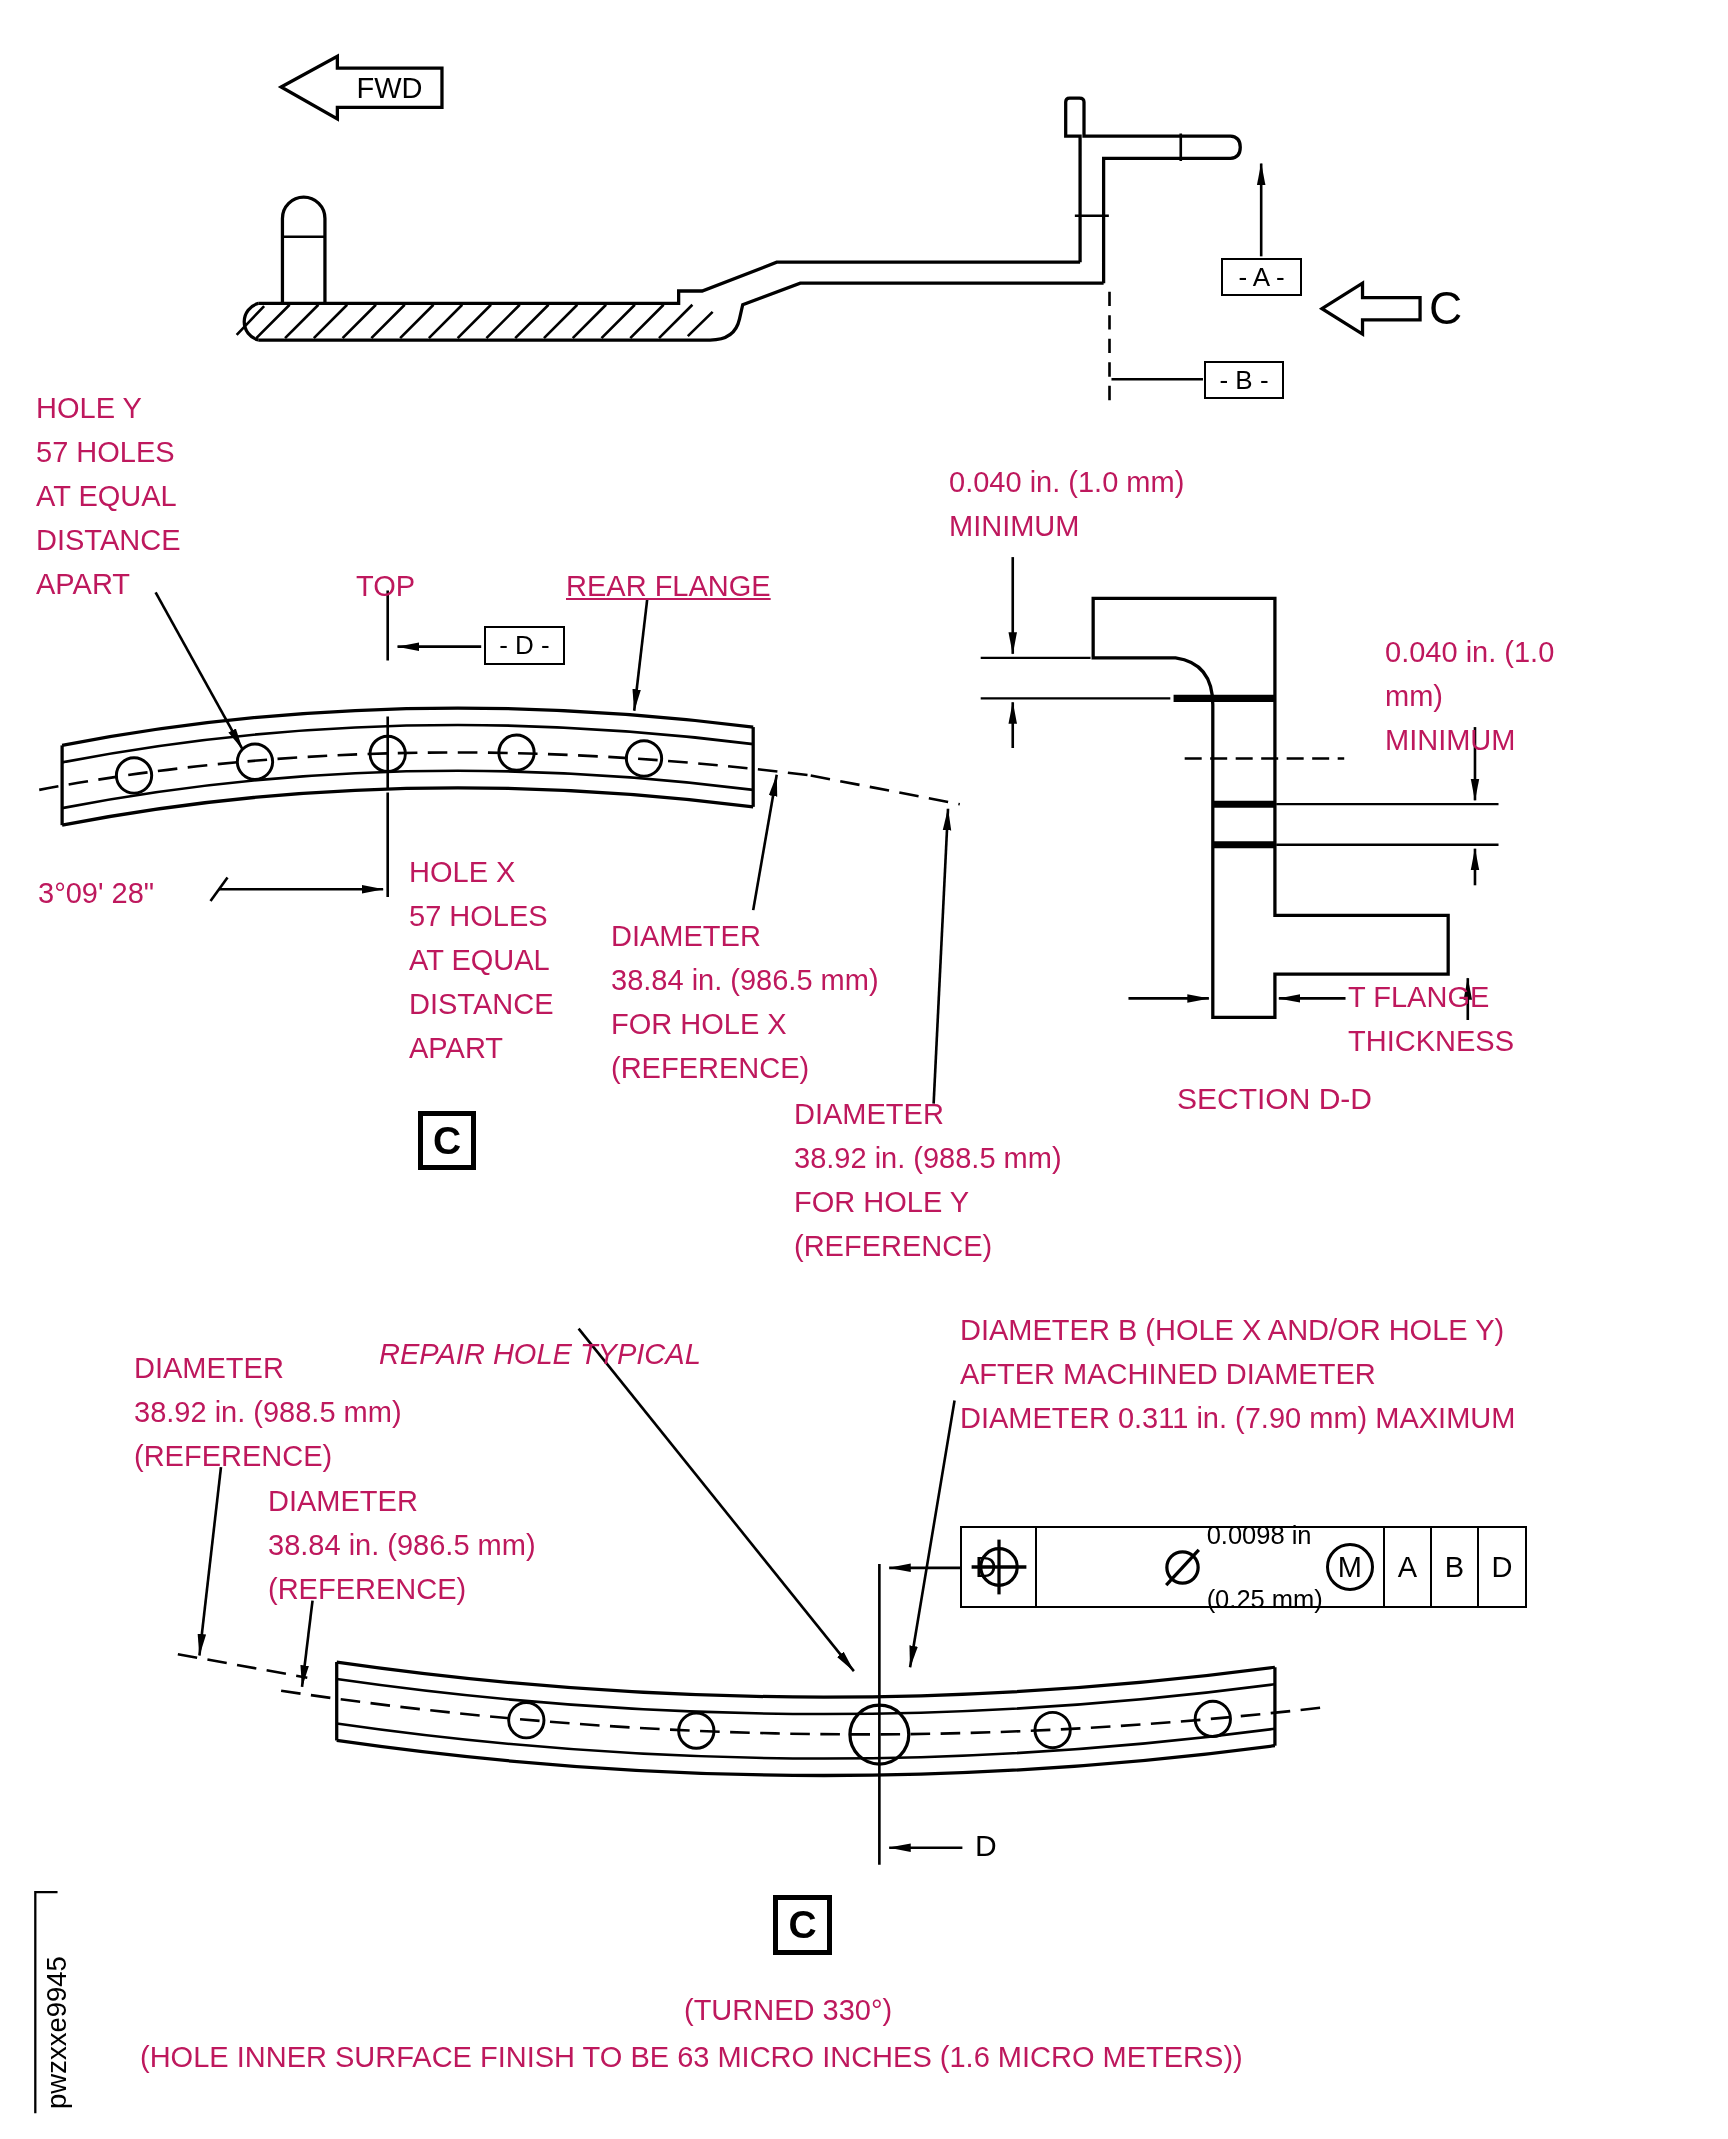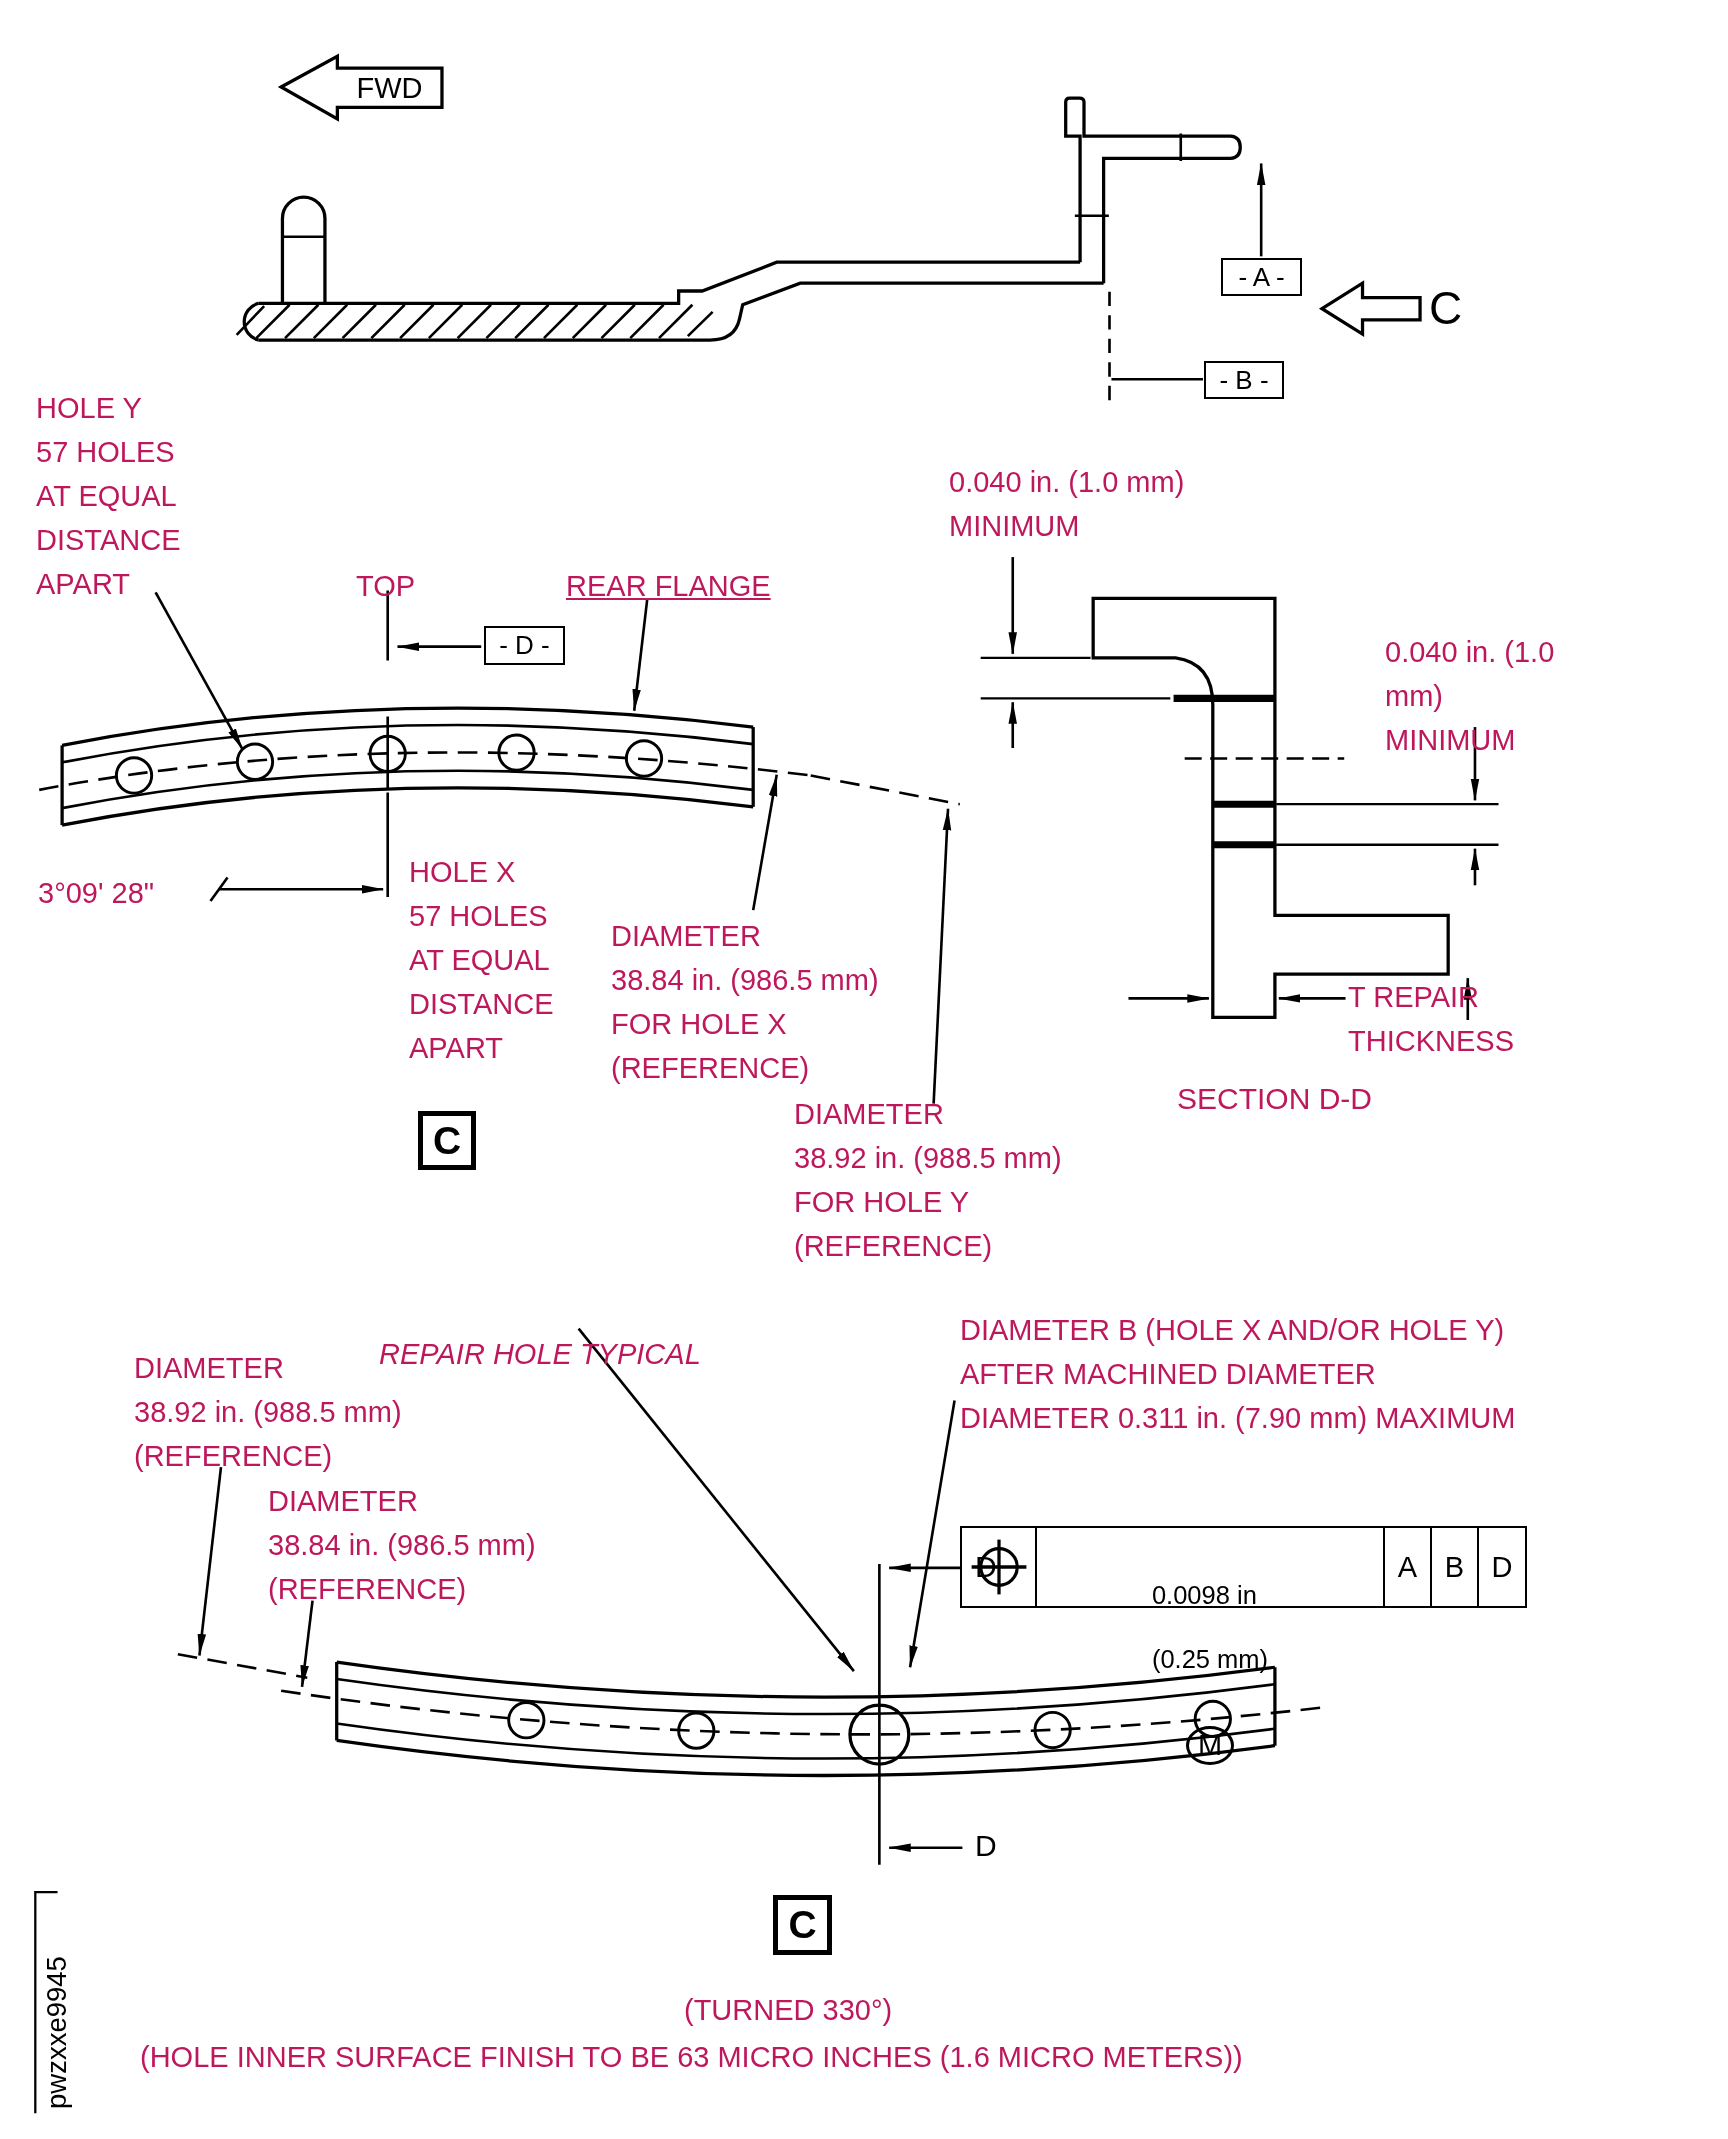--- a/index.html
+++ b/index.html
@@ -12,21 +12,21 @@
              display:flex; align-items:center; justify-content:center; font-size:26px; }
   .flagbox { position:absolute; border:5.9px solid #000; background:#fff;
              display:flex; align-items:center; justify-content:center; font-size:39px; font-weight:bold; }
   .viewletter { position:absolute; font-size:46px; line-height:46px; }
   .fwdtext { position:absolute; left:337px; top:69px; width:105px; height:38px;
              display:flex; align-items:center; justify-content:center; font-size:29px; }
   .fcf { position:absolute; left:960px; top:1526px; height:82px; display:flex;
          border:2.6px solid #000; background:#fff; }
   .fcf-cell { border-left:2.6px solid #000; display:flex; align-items:center; justify-content:center; }
   .fcf-cell.first { border-left:none; }
-  .fcf-tol { padding:0 9.2px; gap:19px; justify-content:space-between;flex-direction:column; }
+  .fcf-tol { padding:0 9.2px; gap:3px; justify-content:flex-end; }
   .fcf-text { font-size:25.5px; line-height:32px; white-space:pre-line; }
   .mcircle { width:48px; height:48px; border:3.3px solid #000; border-radius:50%;
              display:flex; align-items:center; justify-content:center; font-size:29px; }
   .sectionD { position:absolute; font-size:30px; line-height:34px; }
   .watermark { position:absolute; left:41px; top:2109px; transform:rotate(-90deg);
                transform-origin:0 0; font-size:27.5px; white-space:nowrap; }
   .pwv { position:absolute; left:1599px; top:2079px; font-size:31px; }
 </style>
 </head>
 <body>
@@ -170,21 +170,21 @@
   <div class="lbl" style="left:794px; top:1092px;">DIAMETER
 38.92 in. (988.5 mm)
 FOR HOLE Y
 (REFERENCE)</div>
   <div class="flagbox" style="left:418px; top:1111px; width:58px; height:59px;">C</div>
 
   <div class="lbl" style="left:949px; top:460px;">0.040 in. (1.0 mm)
 MINIMUM</div>
   <div class="lbl" style="left:1385px; top:630px;">0.040 in. (1.0 mm)
 MINIMUM</div>
-  <div class="lbl" style="left:1348px; top:975px;">T REPAIR
+  <div class="lbl" style="left:1348px; top:975px;">T FLANGE
 THICKNESS</div>
   <div class="lbl" style="left:1177px; top:1077px; font-size:30px;">SECTION D-D</div>
 
   <div class="lbl" style="left:379px; top:1332px;font-style:italic;">REPAIR HOLE TYPICAL</div>
   <div class="lbl" style="left:134px; top:1346px;">DIAMETER
 38.92 in. (988.5 mm)
 (REFERENCE)</div>
   <div class="lbl" style="left:268px; top:1479px;">DIAMETER
 38.84 in. (986.5 mm)
 (REFERENCE)</div>

